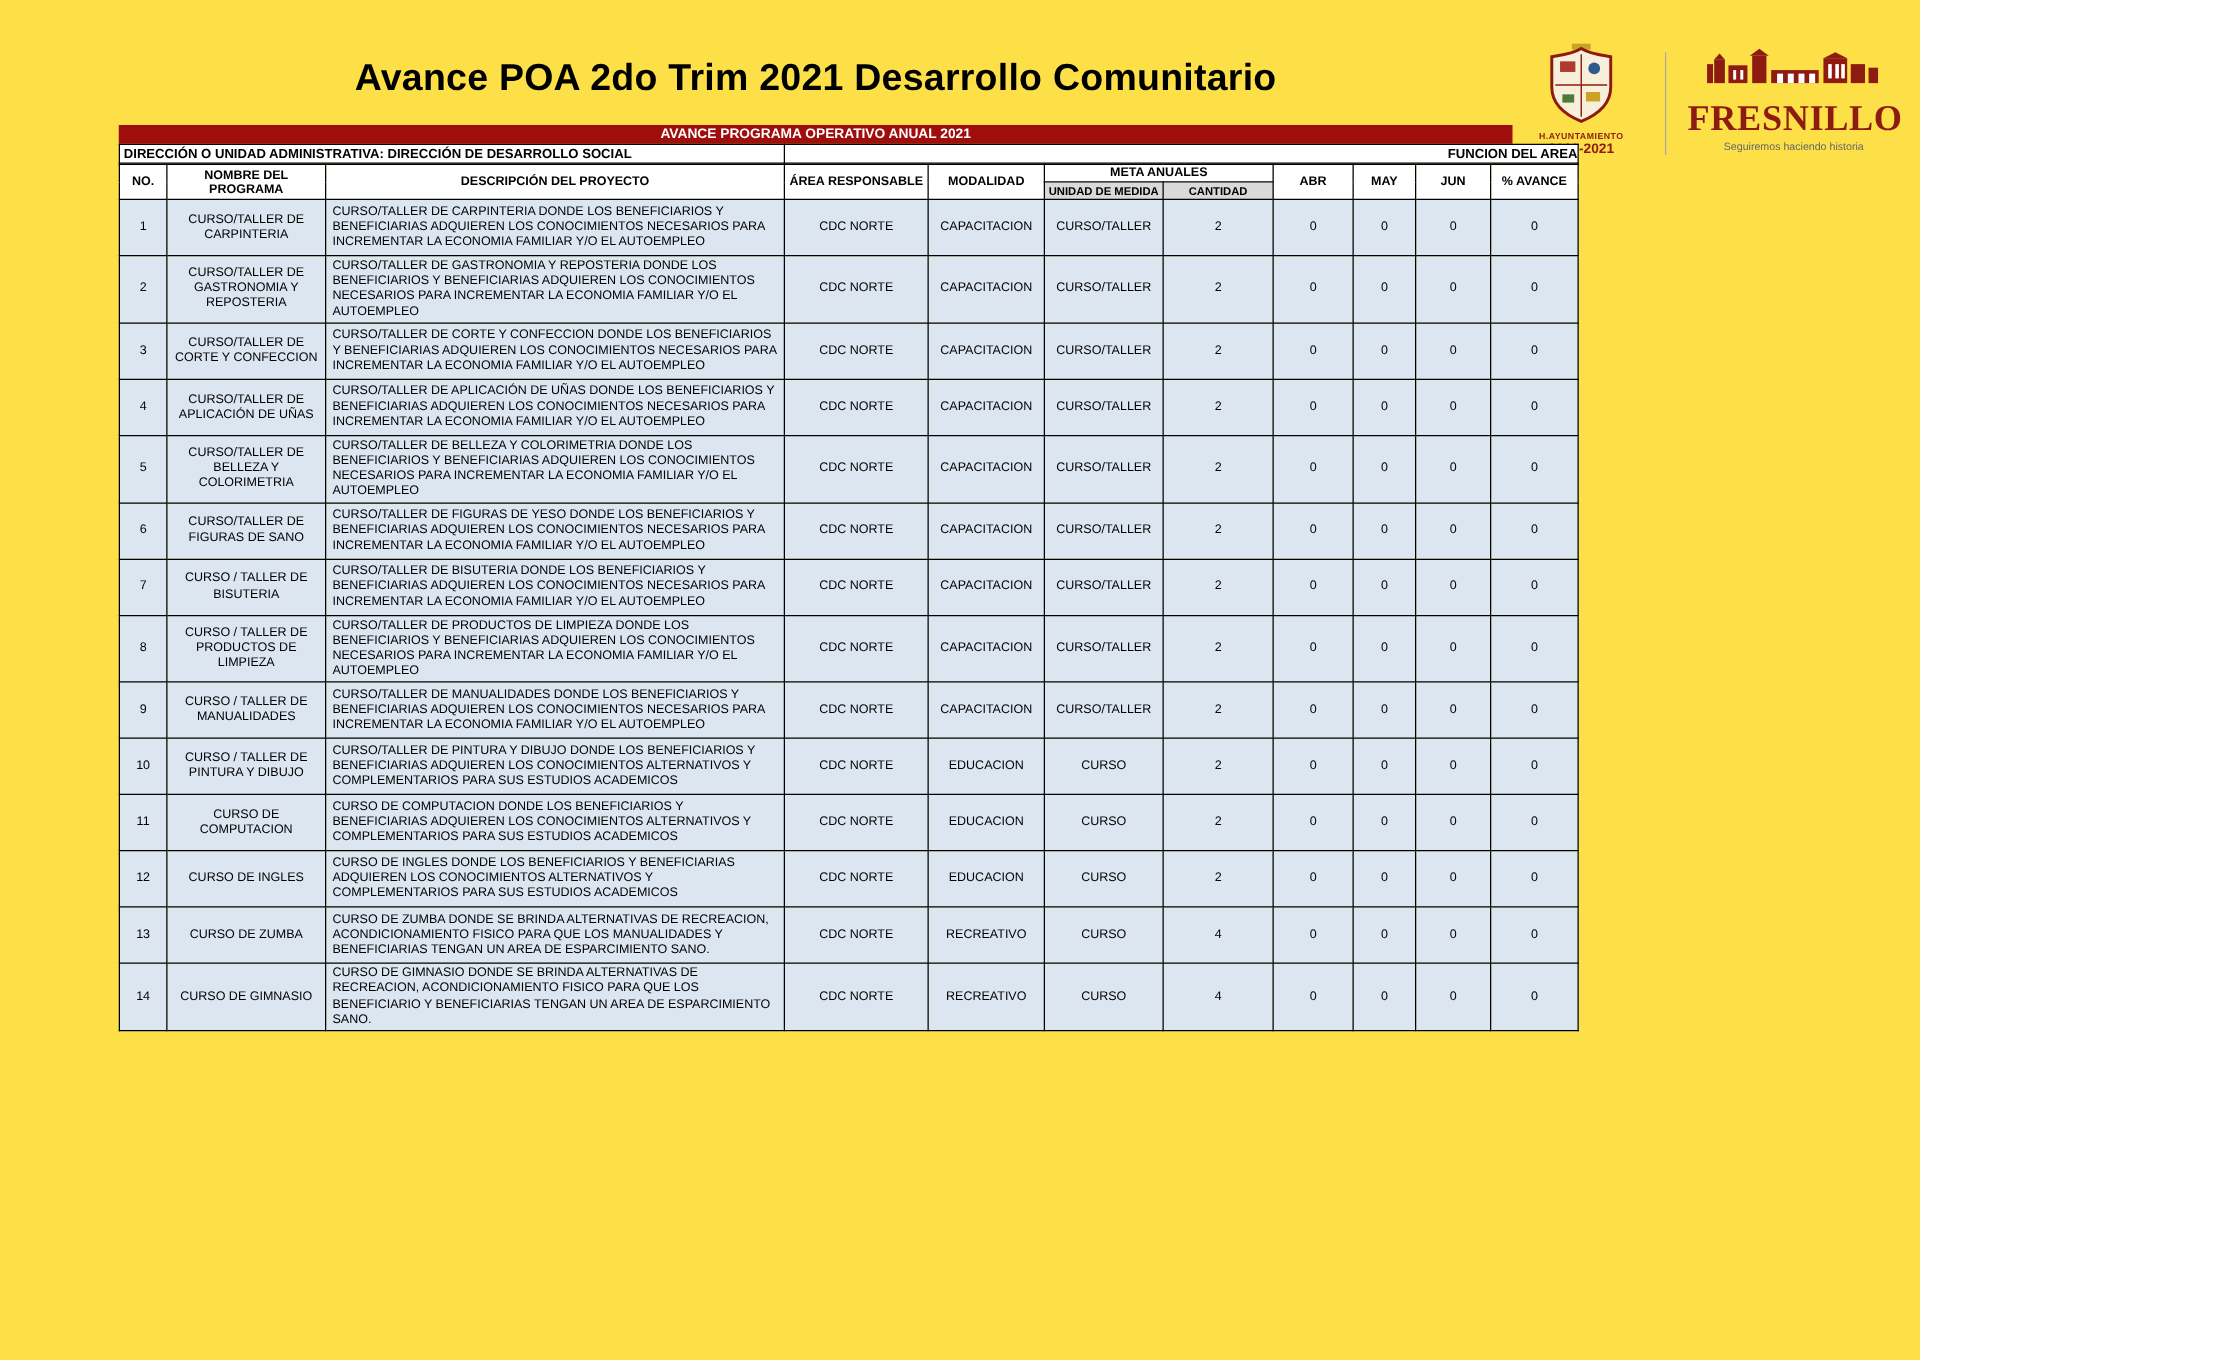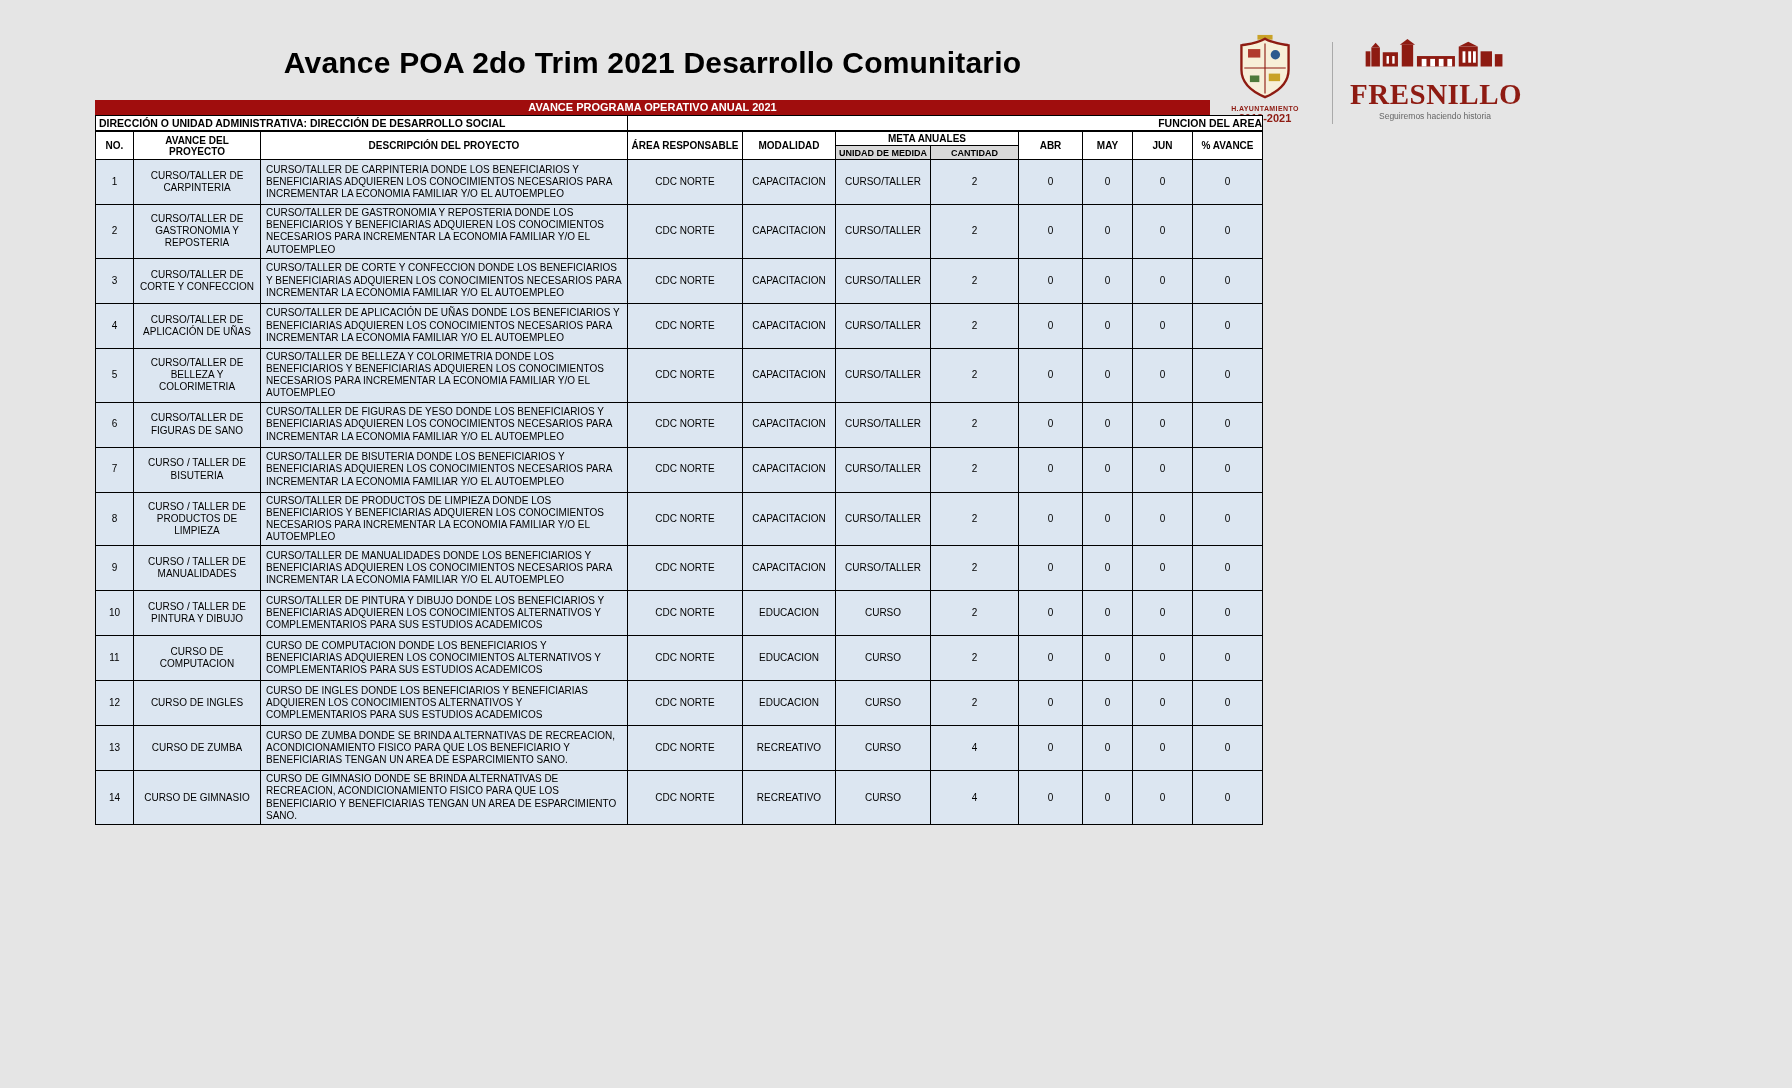--- a/index.html
+++ b/index.html
@@ -6,22 +6,22 @@
     --banner-red:#A00D0D;
     --logo-red:#8E1B12;
     --row-blue:#DCE6F1;
     --subheader-gray:#D9D9D9;
     --line:#000000;
   }
   *{margin:0;padding:0;box-sizing:border-box;}
   html,body{background:#fff;}
   .page{
     position:relative;
-    width:1792px;height:1088px;
-    background:#e5e5e5;
+    width:1536px;height:1088px;
+    background:#fde047;
     overflow:hidden;
     font-family:"Liberation Sans", sans-serif;
     color:#000;
     text-decoration:underline;
   }
   
   .doc-title{
     position:absolute;left:95px;top:46px;width:1115px;
     text-align:center;font-size:30px;font-weight:bold;letter-spacing:.2px;
   }
@@ -152,21 +152,21 @@
           <col style="width:95px">
         <col style="width:88px">
           <col style="width:64px">
           <col style="width:50px">
         <col style="width:60px">
           <col style="width:70px">
       </colgroup>
       <thead>
         <tr>
           <th rowspan="2">NO.</th>
-          <th rowspan="2">AVANCE DEL PROYECTO</th>
+          <th rowspan="2">NOMBRE DEL PROGRAMA</th>
           <th rowspan="2">DESCRIPCIÓN DEL PROYECTO</th>
           <th rowspan="2">ÁREA RESPONSABLE</th>
           <th rowspan="2">MODALIDAD</th>
           <th colspan="2">META ANUALES</th>
           <th rowspan="2">ABR</th>
           <th rowspan="2">MAY</th>
           <th rowspan="2">JUN</th>
           <th rowspan="2">% AVANCE</th>
         </tr>
         <tr>
@@ -327,21 +327,21 @@
             <td>CURSO</td>
             <td>2</td>
             <td>0</td>
             <td>0</td>
             <td>0</td>
             <td>0</td>
           </tr>
           <tr>
             <td>13</td>
             <td>CURSO DE ZUMBA</td>
-            <td class="desc">CURSO DE ZUMBA DONDE SE BRINDA ALTERNATIVAS DE RECREACION, ACONDICIONAMIENTO FISICO PARA QUE LOS BENEFICIARIO Y BENEFICIARIAS TENGAN UN AREA DE ESPARCIMIENTO SANO.</td>
+            <td class="desc">CURSO DE ZUMBA DONDE SE BRINDA ALTERNATIVAS DE RECREACION, ACONDICIONAMIENTO FISICO PARA QUE LOS MANUALIDADES Y BENEFICIARIAS TENGAN UN AREA DE ESPARCIMIENTO SANO.</td>
             <td>CDC NORTE</td>
             <td>RECREATIVO</td>
             <td>CURSO</td>
             <td>4</td>
             <td>0</td>
             <td>0</td>
             <td>0</td>
             <td>0</td>
           </tr>
           <tr>

